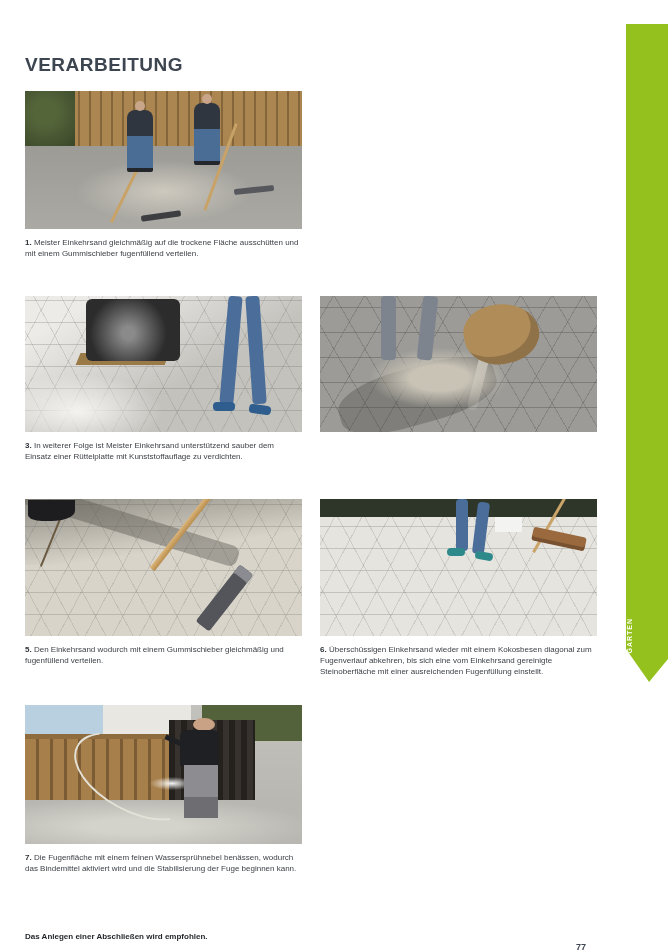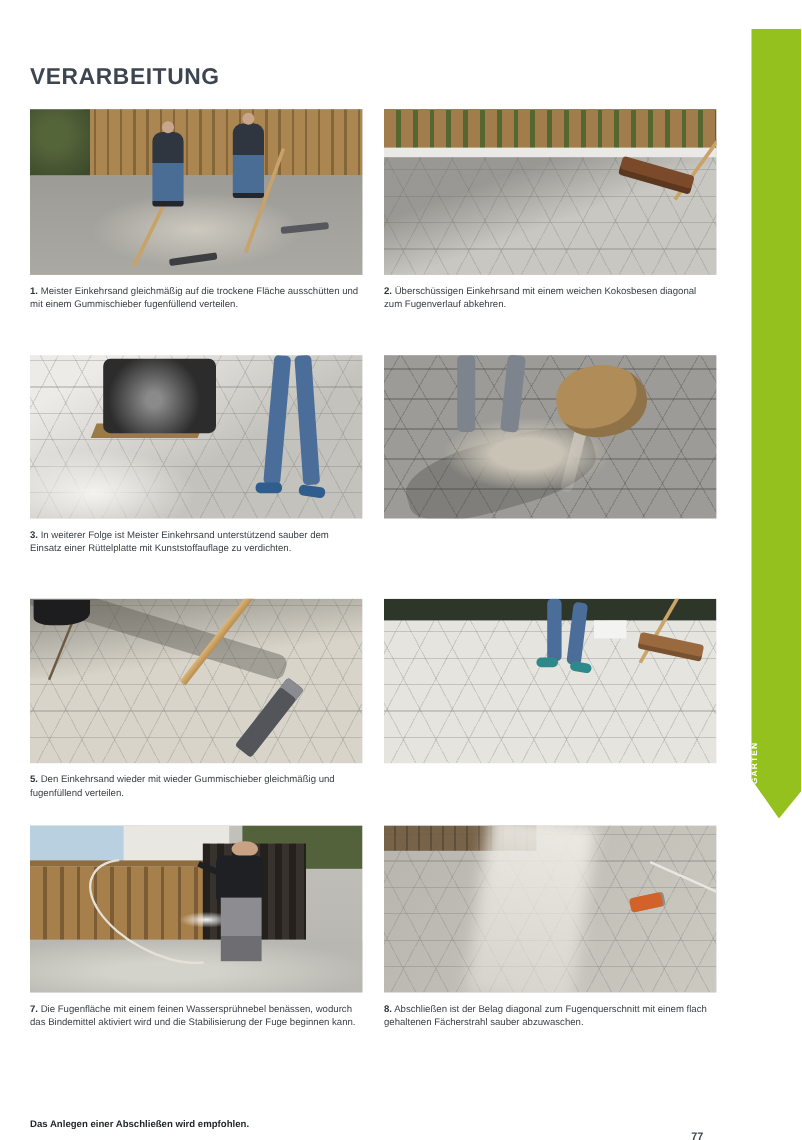--- a/index.html
+++ b/index.html
@@ -5,21 +5,21 @@
   html,body{margin:0;padding:0;background:#ffffff;}
   .page{position:relative;width:668px;height:950px;background:#ffffff;overflow:hidden;
         font-family:"Liberation Sans",sans-serif;margin-top:24px;}
 
   .title{position:absolute;left:25px;top:30px;margin:0;font-size:19px;font-weight:bold;
          letter-spacing:.5px;color:#3d4650;}
 
   
   .fig{position:absolute;width:277px;margin:0;}
   .col-l{left:25px;} .col-r{left:320px;}
-  .r1{top:67px;} .r2{top:272px;} .r3{top:475px;} .r4{top:664px;}
+  .r1{top:67px;} .r2{top:272px;} .r3{top:475px;} .r4{top:681px;}
   .photo{position:relative;width:277px;overflow:hidden;background:#b5b4b0;}
   .h1{height:138px;} .h2{height:136px;} .h3{height:137px;} .h4{height:139px;}
   .caption{position:absolute;left:0;top:100%;margin-top:8px;width:277px;
            font-size:8px;line-height:1.4;color:#3a3f44;}
   .caption b{font-weight:bold;color:#2e3338;}
 
   .abs{position:absolute;}
   .hex{position:absolute;inset:0;background-image:
        repeating-linear-gradient(0deg,transparent 0 21px,rgba(110,110,105,.28) 21px 22px),
        repeating-linear-gradient(62deg,transparent 0 23px,rgba(110,110,105,.20) 23px 24px),
@@ -175,35 +175,20 @@
       <div class="abs man m2"></div>
       <div class="abs squeegee q1"></div>
       <div class="abs squeegee q2"></div>
     </div>
     <figcaption class="caption">
       <b>1.</b>
       <span>Meister Einkehrsand gleichmäßig auf die trockene Fläche ausschütten und mit einem Gummischieber fugenfüllend verteilen.</span>
     </figcaption>
   </figure>
 
-  <figure class="fig col-r r1">
-    <div class="photo h1 p2">
-      <div class="abs pavezone"></div>
-      <div class="hex"></div>
-      <div class="abs shade"></div>
-      <div class="abs fence"></div>
-      <div class="abs curb"></div>
-      <div class="abs broomstick"></div>
-      <div class="abs broomhead"></div>
-    </div>
-    <figcaption class="caption">
-      <b>2.</b>
-      <span>Überschüssigen Einkehrsand mit einem weichen Kokosbesen diagonal zum Fugenverlauf abkehren.</span>
-    </figcaption>
-  </figure>
 
   <figure class="fig col-l r2">
     <div class="photo h2 p3">
       <div class="hex"></div>
       <div class="abs plate"></div>
       <div class="abs machine"></div>
       <div class="abs leg lg1"></div>
       <div class="abs leg lg2"></div>
       <div class="abs shoe sh1"></div>
       <div class="abs shoe sh2"></div>
@@ -232,36 +217,40 @@
       <div class="hex"></div>
       <div class="abs shade"></div>
       <div class="abs armshadow"></div>
       <div class="abs thinstick"></div>
       <div class="abs boot"></div>
       <div class="abs stick"></div>
       <div class="abs head"></div>
     </div>
     <figcaption class="caption">
       <b>5.</b>
-      <span>Den Einkehrsand wieder mit wieder Gummischieber gleichmäßig und fugenfüllend verteilen.</span>
+      <span>Den Einkehrsand wodurch mit einem Gummischieber gleichmäßig und fugenfüllend verteilen.</span>
     </figcaption>
   </figure>
 
   <figure class="fig col-r r3">
     <div class="photo h3 p6">
       <div class="hex"></div>
       <div class="abs hedge"></div>
       <div class="abs bucket"></div>
       <div class="abs leg lg1"></div>
       <div class="abs leg lg2"></div>
       <div class="abs shoe sh1"></div>
       <div class="abs shoe sh2"></div>
       <div class="abs broomstick"></div>
       <div class="abs broomhead"></div>
     </div>
+    <figcaption class="caption">
+      <b>6.</b>
+      <span>Überschüssigen Einkehrsand wieder mit einem Kokosbesen diagonal zum Fugenverlauf abkehren, bis sich eine vom Einkehrsand gereinigte Steinoberfläche mit einer ausreichenden Fugenfüllung einstellt.</span>
+    </figcaption>
   </figure>
 
   <figure class="fig col-l r4">
     <div class="photo h4 p7">
       <div class="abs sky"></div>
       <div class="abs house"></div>
       <div class="abs green"></div>
       <div class="abs fence"></div>
       <div class="abs gate"></div>
       <div class="abs pave"></div>
@@ -271,33 +260,20 @@
       <div class="abs head"></div>
       <div class="abs torso"></div>
       <div class="abs pants"></div>
     </div>
     <figcaption class="caption">
       <b>7.</b>
       <span>Die Fugenfläche mit einem feinen Wassersprühnebel benässen, wodurch das Bindemittel aktiviert wird und die Stabilisierung der Fuge beginnen kann.</span>
     </figcaption>
   </figure>
 
-  <figure class="fig col-r r4">
-    <div class="photo h4 p8">
-      <div class="hex"></div>
-      <div class="abs fencehint"></div>
-      <div class="abs wet"></div>
-      <div class="abs hoseline"></div>
-      <div class="abs nozzle"></div>
-    </div>
-    <figcaption class="caption">
-      <b>8.</b>
-      <span>Abschließen ist der Belag diagonal zum Fugenquerschnitt mit einem flach gehaltenen Fächerstrahl sauber abzuwaschen.</span>
-    </figcaption>
-  </figure>
 
   <div class="footnote">Das Anlegen einer Abschließen wird empfohlen.</div>
   <div class="pagenum">77</div>
 
   <div class="sidetab" id="sidetab" style="background: rgb(149, 193, 31);">
     <span class="sidetab-label">GARTEN</span>
   </div>
 
 </div>
 

